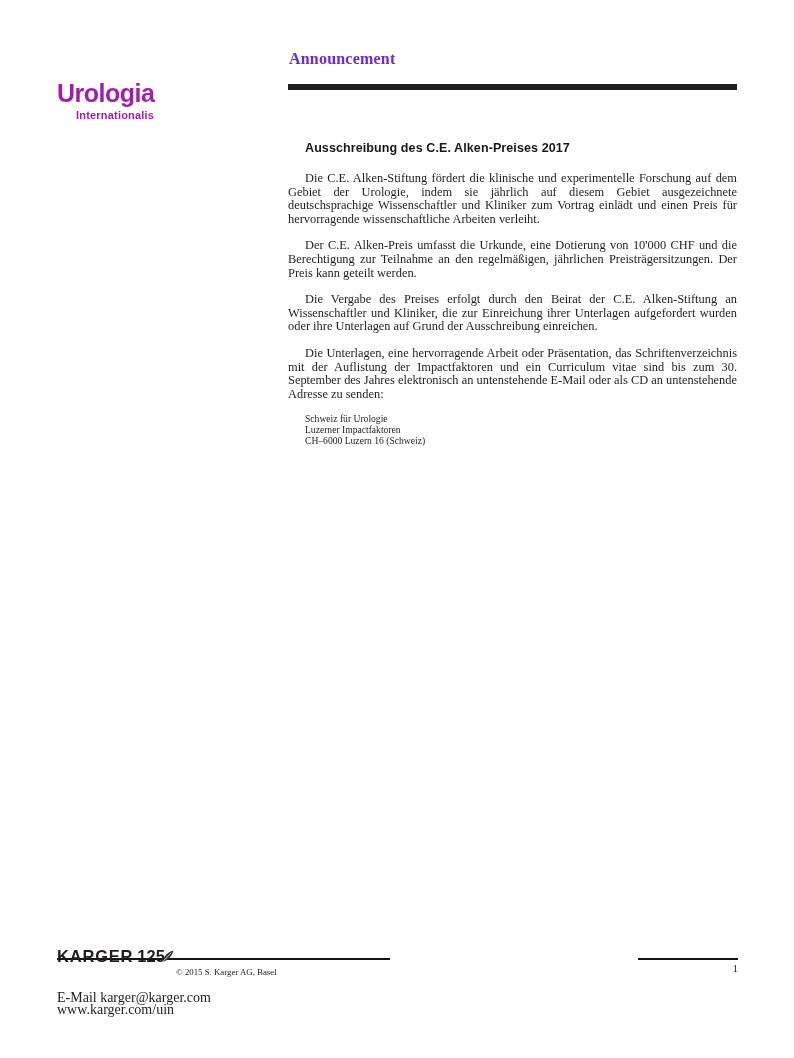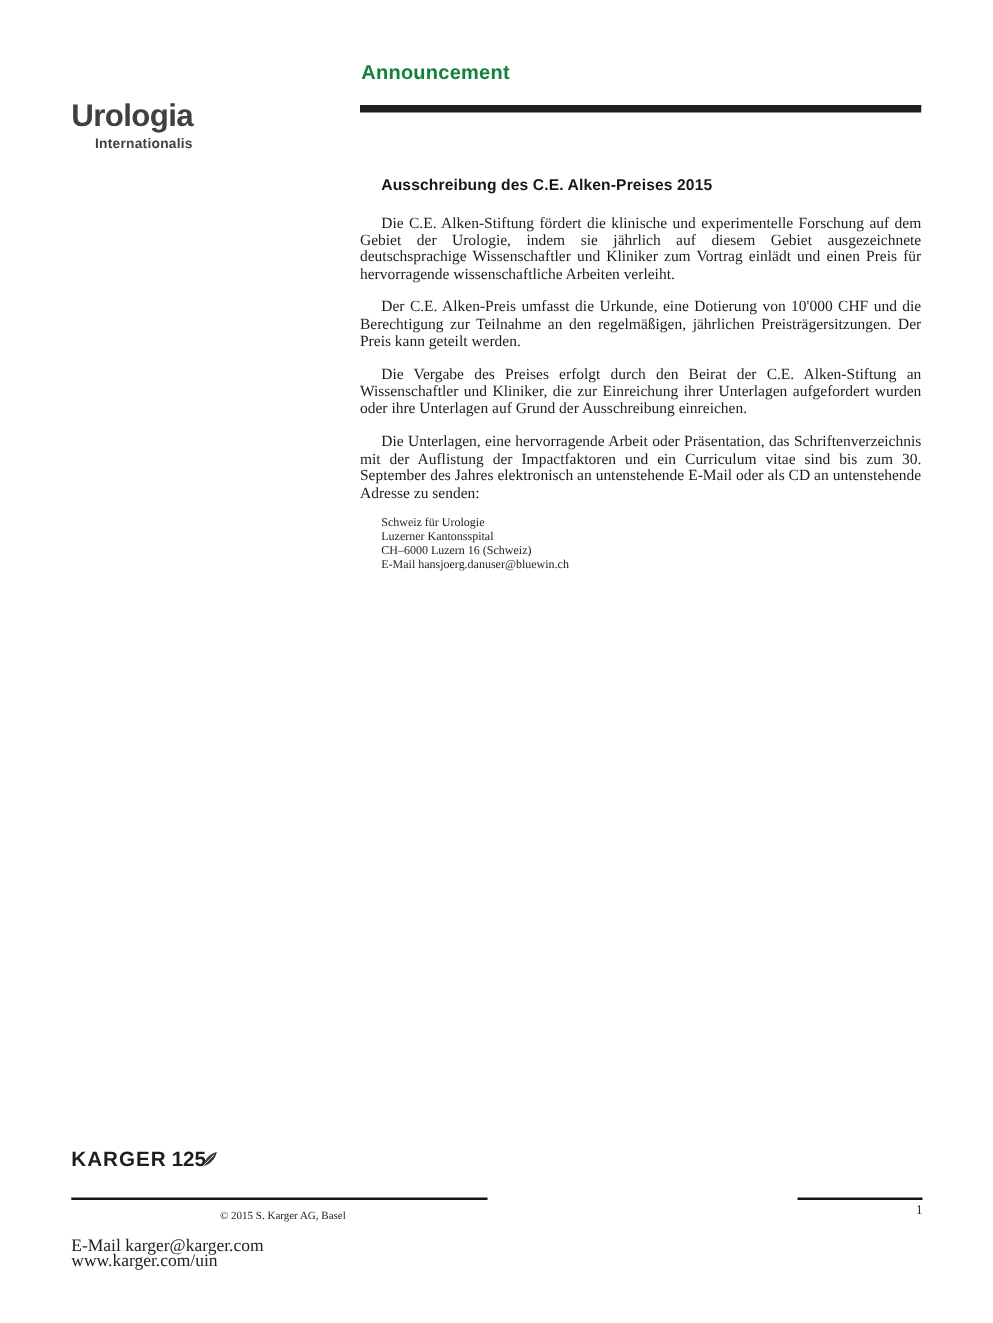--- a/index.html
+++ b/index.html
@@ -13,43 +13,43 @@
     overflow: hidden;
     font-family: "Liberation Serif", serif;
     color: #1d1d1d;
   }
 
   
   .running-head {
     position: absolute;
     left: 289px;
     top: 50px;
-    font-family: Liberation Sans, sans-serif;
+    font-family: Liberation Serif, serif;
     font-weight: bold;
     font-size: 16px;
     letter-spacing: 0.2px;
-    color: #15803d;
+    color: #6d28d9;
   }
   .title-rule {
     position: absolute;
     left: 288px;
     top: 84px;
     width: 449px;
     height: 6px;
     background: #211d1e;
   }
 
   
   .journal-logo {
     position: absolute;
     left: 57px;
     top: 80px;
     font-family: "Liberation Sans", sans-serif;
     font-weight: bold;
-    color: #404040;
+    color: #a21caf;
   }
   .journal-logo .logo-title {
     font-size: 25px;
     letter-spacing: -0.5px;
     line-height: 1.1;
   }
   .journal-logo .logo-subtitle {
     font-size: 11px;
     letter-spacing: 0.2px;
     margin-left: 19px;
@@ -101,21 +101,21 @@
     position: absolute;
     left: 638px;
     top: 958px;
     width: 100px;
     height: 2px;
     background: #161314;
   }
   .publisher-logo {
     position: absolute;
     left: 57px;
-    top: 919px;
+    top: 947px;
     font-family: "Liberation Sans", sans-serif;
     font-weight: bold;
     font-size: 16.5px;
     letter-spacing: 0.8px;
     color: #211d1e;
     white-space: nowrap;
   }
   .publisher-logo .anniversary {
     font-weight: bold;
     margin-left: 4px;
@@ -158,35 +158,34 @@
 
   <div class="running-head">Announcement</div>
   <div class="title-rule"></div>
 
   <div class="journal-logo">
     <div class="logo-title">Urologia</div>
     <div class="logo-subtitle">Internationalis</div>
   </div>
 
   <div class="article">
-    <div class="article-heading">Ausschreibung des C.E. Alken-Preises 2015</div>
+    <div class="article-heading">Ausschreibung des C.E. Alken-Preises 2017</div>
 
     <p class="body-paragraph">Die C.E. Alken-Stiftung fördert die klinische und experimentelle Forschung auf dem Gebiet der Urologie, indem sie jährlich auf diesem Gebiet ausgezeichnete deutschsprachige Wissenschaftler und Kliniker zum Vortrag einlädt und einen Preis für hervorragende wissenschaftliche Arbeiten verleiht.</p>
 
     <p class="body-paragraph">Der C.E. Alken-Preis umfasst die Urkunde, eine Dotierung von 10'000 CHF und die Berechtigung zur Teilnahme an den regelmäßigen, jährlichen Preisträgersitzungen. Der Preis kann geteilt werden.</p>
 
     <p class="body-paragraph">Die Vergabe des Preises erfolgt durch den Beirat der C.E. Alken-Stiftung an Wissenschaftler und Kliniker, die zur Einreichung ihrer Unterlagen aufgefordert wurden oder ihre Unterlagen auf Grund der Ausschreibung einreichen.</p>
 
     <p class="body-paragraph">Die Unterlagen, eine hervorragende Arbeit oder Präsentation, das Schriftenverzeichnis mit der Auflistung der Impactfaktoren und ein Curriculum vitae sind bis zum 30. September des Jahres elektronisch an untenstehende E-Mail oder als CD an untenstehende Adresse zu senden:</p>
 
     <div class="address-block">
       <div>Schweiz für Urologie</div>
-      <div>Luzerner Kantonsspital</div>
+      <div>Luzerner Impactfaktoren</div>
       <div>CH–6000 Luzern 16 (Schweiz)</div>
-      <div>E-Mail hansjoerg.danuser@bluewin.ch</div>
     </div>
 
   </div>
 
   <div class="footer-rule-left"></div>
 
   <div class="publisher-logo">
     <span>KARGER</span><span class="anniversary">125</span><span class="quill-icon"><svg width="15" height="15" viewBox="0 0 24 24" aria-hidden="true">
           <path d="M21.5 2.5c-6.5 1.2-12.5 6.3-15.5 12.3l-2.5 6.2 6.2-2.5C15.7 15.5 20.3 9 21.5 2.5z" fill="#3b3738"></path>
           <path d="M3.5 21L18 6" stroke="#ffffff" stroke-width="1.1" fill="none"></path>

